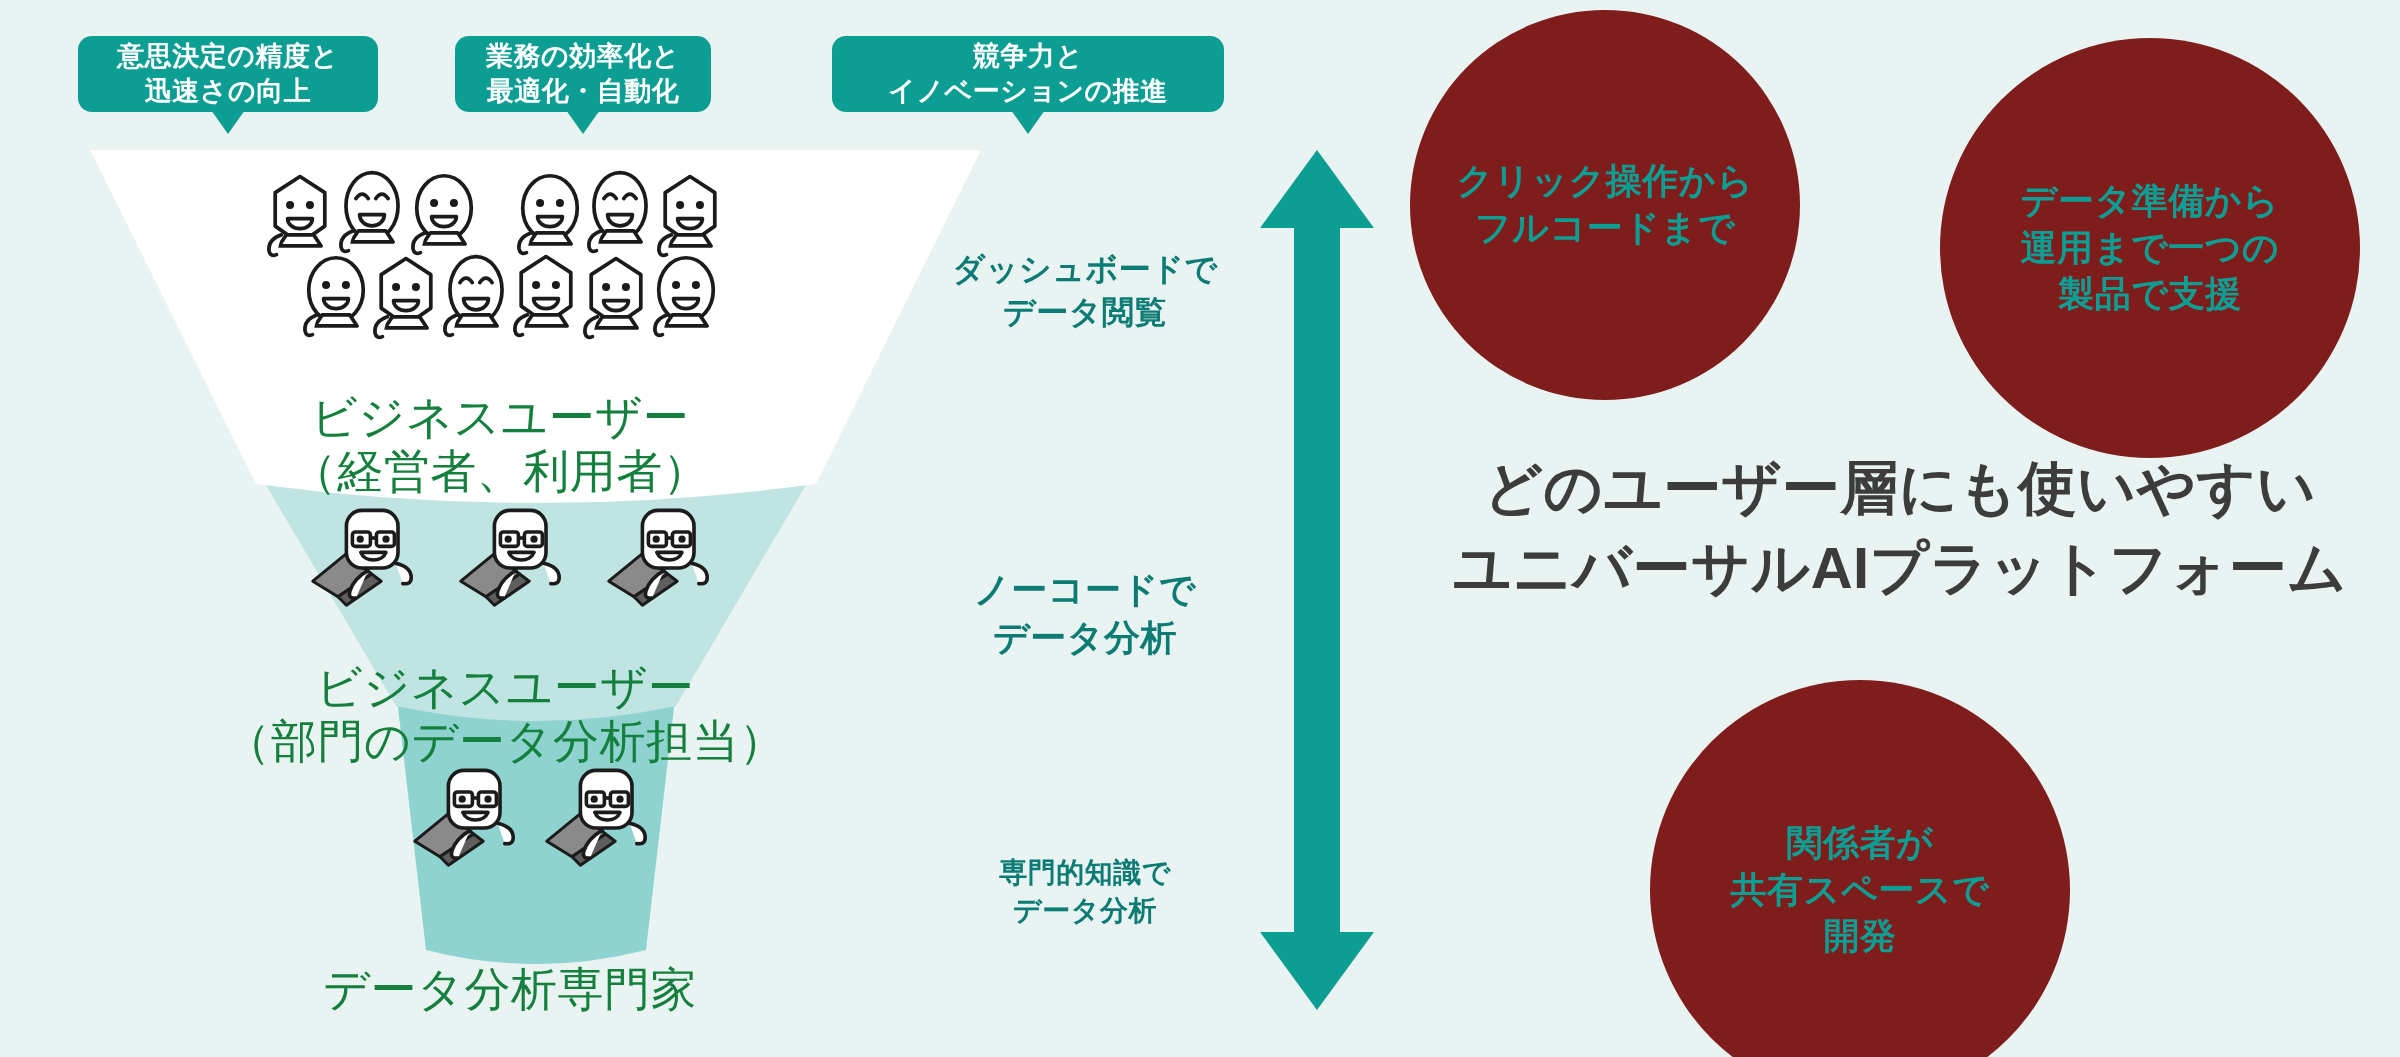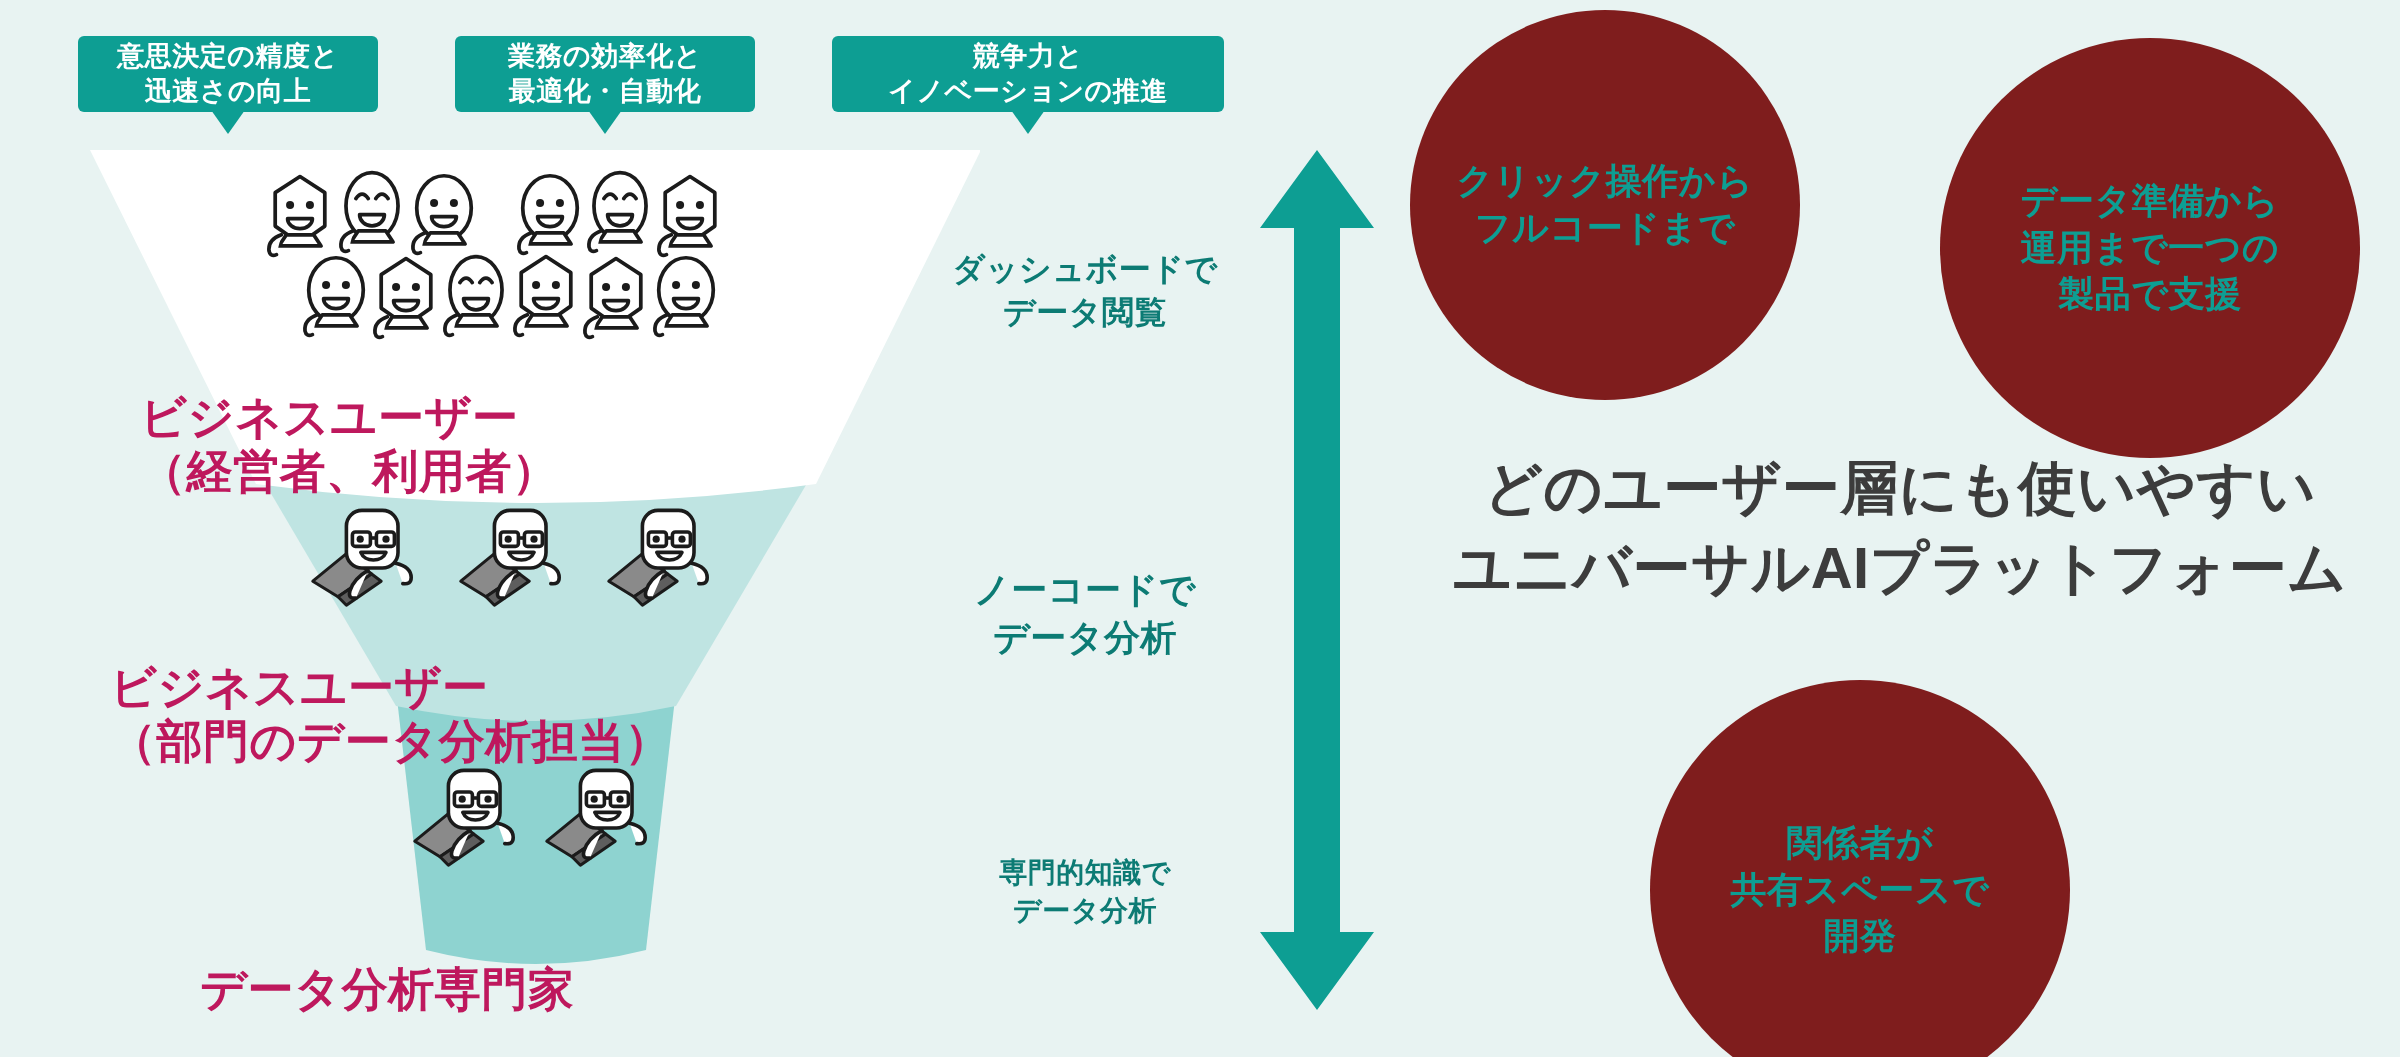--- a/index.html
+++ b/index.html
@@ -19,21 +19,21 @@
     left: 0; top: 0;
     width: 2400px;
     height: 1057px;
   }
 
   
   .pill {
     position: absolute;
     background: #0d9e93;
     color: #ffffff;
-    border-radius: 6px;
+    border-radius: 14px;
     display: flex;
     flex-direction: column;
     align-items: center;
     justify-content: center;
     text-align: center;
     font-weight: 700;
     line-height: 1.28;
     letter-spacing: 0.5px;
     box-sizing: border-box;
   }
@@ -42,37 +42,38 @@
     position: absolute;
     bottom: -22px;
     left: 50%;
     transform: translateX(-50%);
     width: 0; height: 0;
     border-left: 17px solid transparent;
     border-right: 17px solid transparent;
     border-top: 24px solid #0d9e93;
   }
   #pill-0 { left: 78px;  top: 36px;  width: 300px; height: 76px; font-size: 27px; }
-  #pill-1 { left: 455px; top: 36px;  width: 300px; height: 76px; font-size: 27px; }
+  #pill-1 { left: 455px; top: 36px;  width: 256px; height: 76px; font-size: 27px; }
   #pill-2 { left: 832px; top: 36px;  width: 392px; height: 76px; font-size: 27px; }
 
   
   .funnel-svg {
     position: absolute;
     left: 60px;
     top: 150px;
     width: 920px;
     height: 840px;
   }
 
   
   .tier-title {
     position: absolute;
-    color: #be185d;
-    font-weight: 700;
+    color: #15803d;
+    font-weight: 400;
+    text-align: center;
     line-height: 1.18;
     letter-spacing: 0.5px;
     white-space: nowrap;
   }
   .tier-title .ln { display: block; }
   #tier-title-0 { left: 140px; top: 390px; width: 720px; font-size: 46px; }
   #tier-title-1 { left: 110px; top: 660px; width: 790px; font-size: 46px; }
   #tier-title-2 { left: 200px; top: 962px; width: 620px; font-size: 46px; }
 
   

